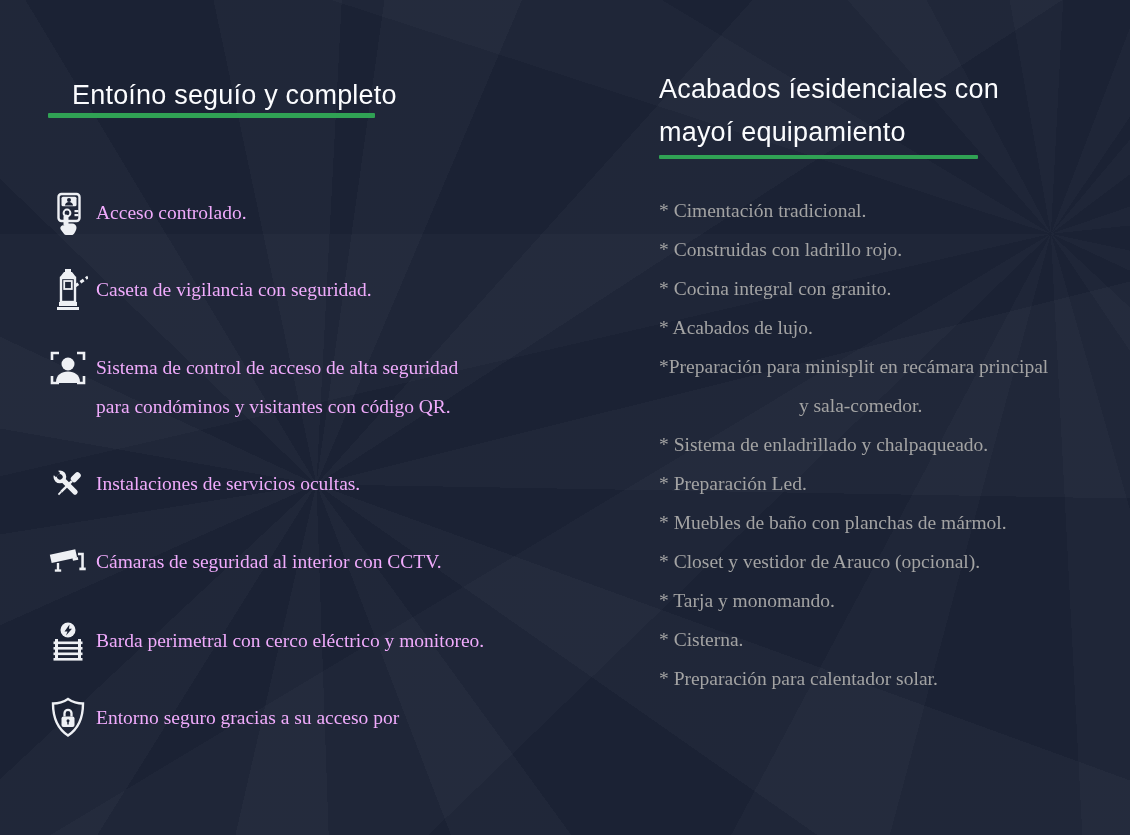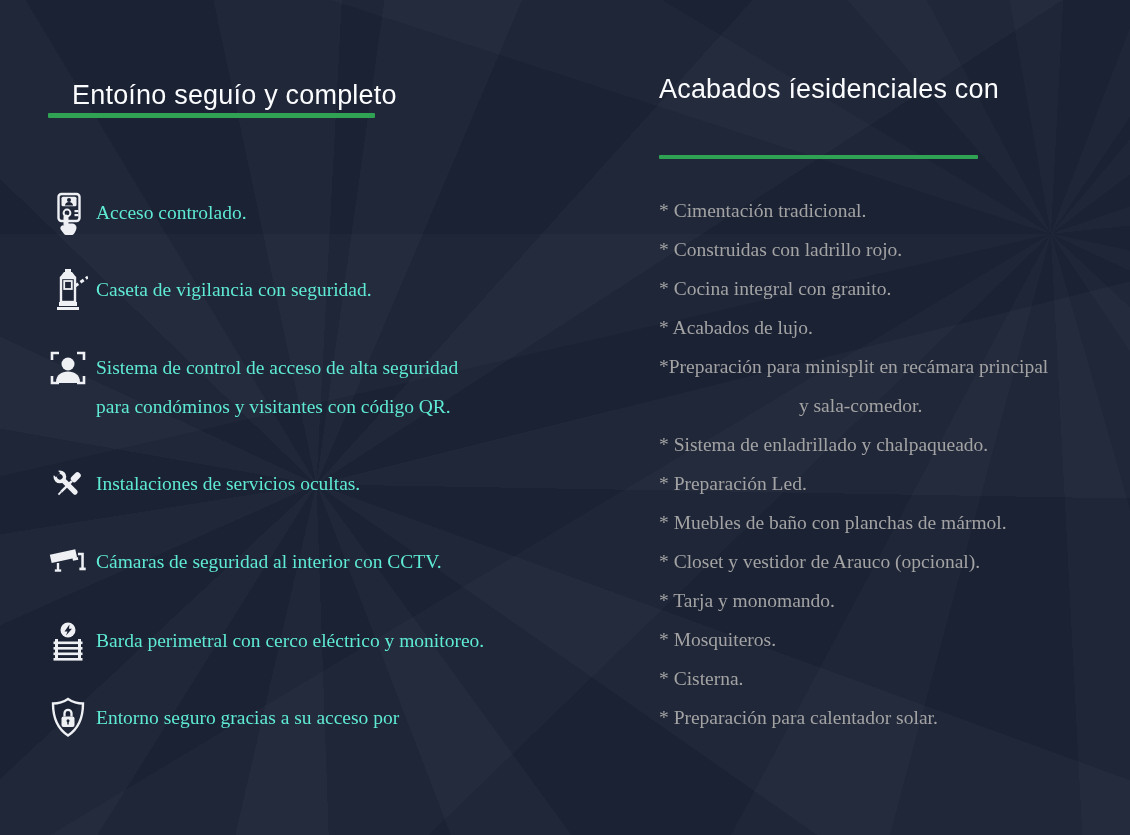--- a/index.html
+++ b/index.html
@@ -36,21 +36,21 @@
     display:flex; align-items:flex-start;
   }
   .feature-icon {
     width:40px; height:44px; flex:0 0 40px;
     margin-top:-2px; margin-right:8px;
     display:flex; align-items:center; justify-content:center;
   }
   .feature-icon svg { display:block; }
   .feature-text {
     font-family:"Liberation Serif", serif;
-    font-size:19.5px; line-height:38.5px; color:#5eead4;
+    font-size:19.5px; line-height:38.5px; color:#f0abfc;
     white-space:nowrap;
   }
   .feature-text span { display:block; }
 
   .amenity-list { position:absolute; left:659px; top:191px; }
   .amenity-line {
     font-family:"Liberation Serif", serif;
     font-size:19.5px; line-height:39px; color:#a3a3a3;
     white-space:nowrap;
   }
@@ -184,31 +184,31 @@
       <rect class="ic-dark" x="19.3" y="24.5" width="1.4" height="3"></rect>
     </svg>
   </span>
   <div class="feature-text">
     <span>Entorno seguro gracias a su acceso por</span>
   </div>
 </div>
 
 <h2 class="col-title" id="right-title">
   <span style="display:block">Acabados íesidenciales con</span>
+  <span style="display:block">mayoí equipamiento</span>
 </h2>
 <div class="underline" id="right-underline"></div>
 
 <div class="amenity-list">
   <div class="amenity-line">* Cimentación tradicional.</div>
   <div class="amenity-line">* Construidas con ladrillo rojo.</div>
   <div class="amenity-line">* Cocina integral con granito.</div>
   <div class="amenity-line">* Acabados de lujo.</div>
   <div class="amenity-line">*Preparación para minisplit en recámara principal</div>
   <div class="amenity-line indent">y sala-comedor.</div>
   <div class="amenity-line">* Sistema de enladrillado y chalpaqueado.</div>
   <div class="amenity-line">* Preparación Led.</div>
   <div class="amenity-line">* Muebles de baño con planchas de mármol.</div>
   <div class="amenity-line">* Closet y vestidor de Arauco (opcional).</div>
   <div class="amenity-line">* Tarja y monomando.</div>
-  <div class="amenity-line">* Mosquiteros.</div>
   <div class="amenity-line">* Cisterna.</div>
   <div class="amenity-line">* Preparación para calentador solar.</div>
 </div>
 
 </body></html>

